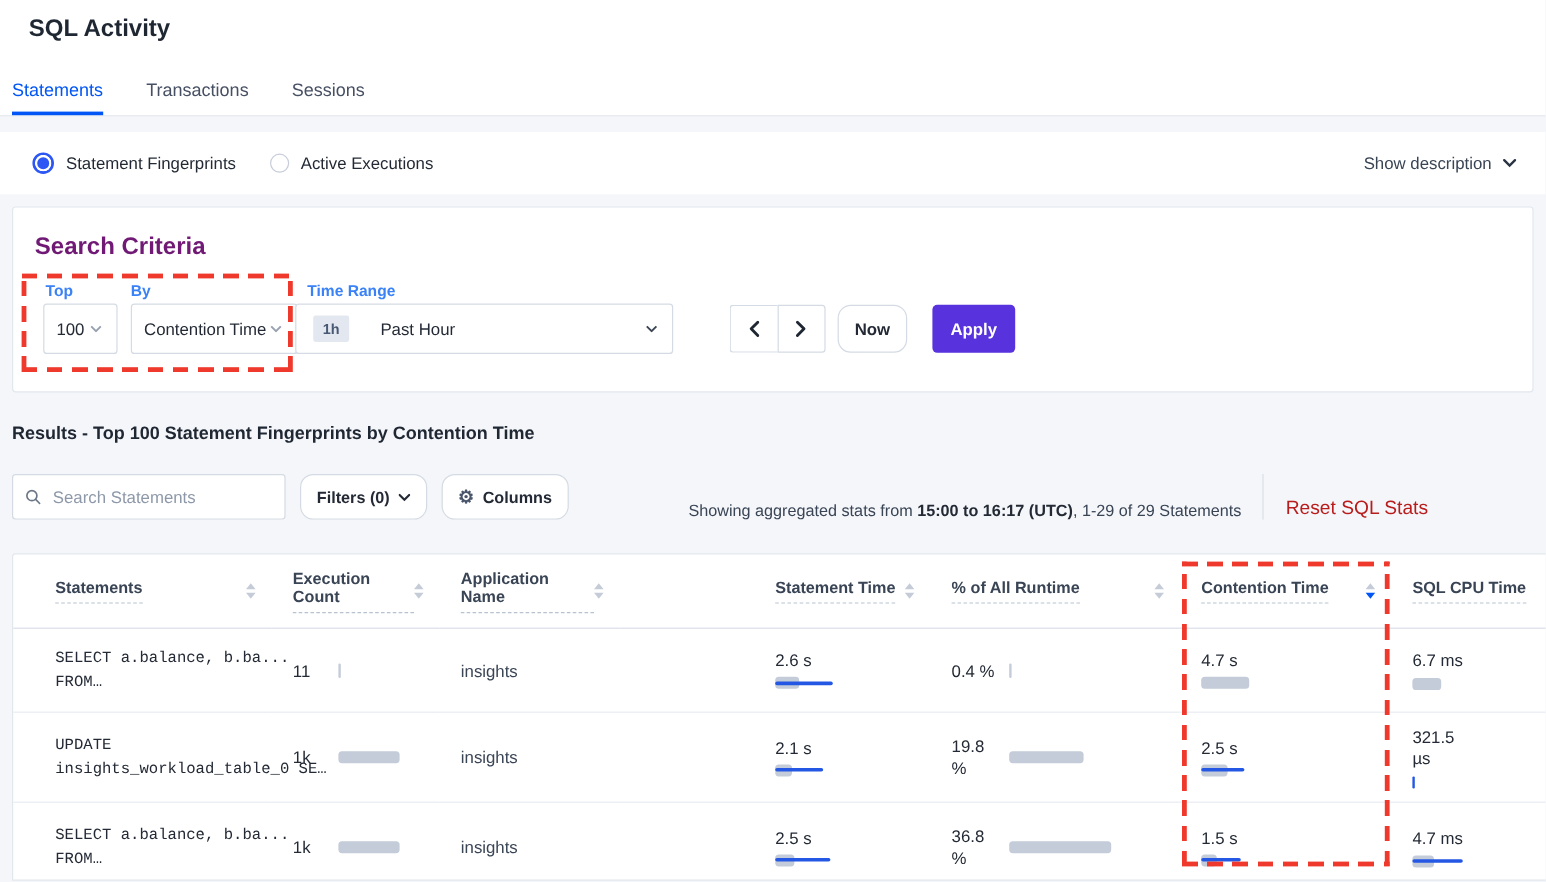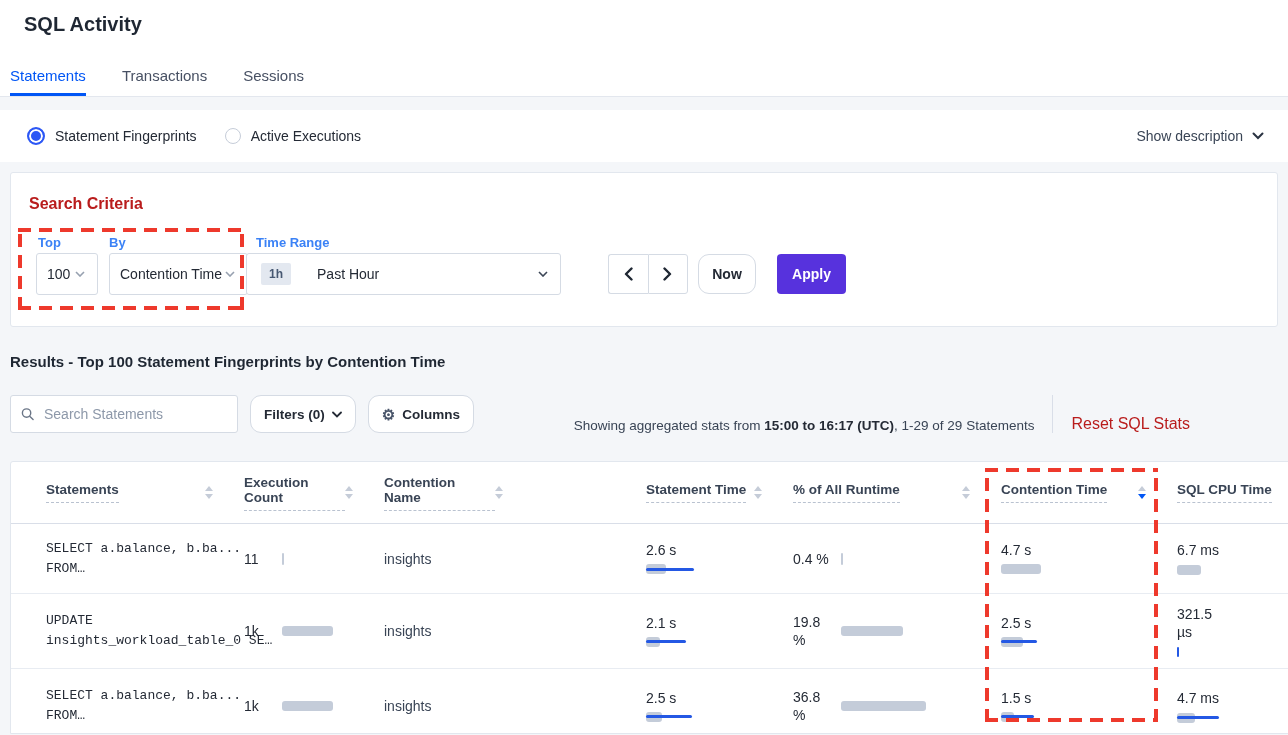--- a/index.html
+++ b/index.html
@@ -19,21 +19,21 @@
   .radio-item{display:flex;align-items:center;margin-right:28px;cursor:pointer}
   .radio{width:16px;height:16px;border-radius:50%;border:1px solid #c6cdd9;background:#fff;box-sizing:border-box}
   .radio.on{width:18px;height:18px;border:2px solid #2c57f5;background:#2c57f5;box-shadow:inset 0 0 0 2px #fff}
   .radio-item span.lab{margin-left:10px;color:#242a35}
   .spacer{flex:1}
   .show-desc{display:flex;align-items:center;gap:9px;color:#394455;cursor:pointer}
 
   
   .criteria-card{position:relative;margin:10px 10px 0;height:155px;background:#fff;
                  border:1px solid #e2e7ee;border-radius:3px;box-sizing:border-box}
-  .criteria-heading{position:absolute;left:18px;top:22px;font-size:16px;font-weight:700;color:#b91c1c}
+  .criteria-heading{position:absolute;left:18px;top:22px;font-size:20px;font-weight:700;color:#701a75}
   .fld-label{position:absolute;top:62px;font-size:13px;font-weight:700;color:#3b82f6}
   .select{position:absolute;top:80px;height:42px;border:1px solid #d5dbe4;border-radius:3px;background:#fff;
           display:flex;align-items:center;box-sizing:border-box;cursor:pointer;color:#242a35}
   .select .chev{margin-left:auto;margin-right:12px}
   .badge-1h{background:#e3e8f0;color:#475872;font-weight:700;font-size:12px;border-radius:2px;padding:4px 8px;margin-left:14px}
   .btn{border:1px solid #d5dbe4;border-radius:11px;background:#fff;display:flex;align-items:center;justify-content:center;
        box-sizing:border-box;cursor:pointer;font-weight:700;color:#242a35;font-size:14px}
   .arrow-group{position:absolute;left:597px;top:81px;width:80px;height:40px;display:flex}
   .arrow-btn{flex:1}
   .arrow-btn:first-child{border-right:none;border-radius:3px 0 0 3px}
@@ -233,21 +233,21 @@
               <div class="hd">
                 <span class="lab">Execution Count</span>
                 <span class="sort">
                   <i class="tri up"></i>
                   <i class="tri down"></i>
                 </span>
               </div>
             </th>
             <th>
               <div class="hd">
-                <span class="lab">Contention Name</span>
+                <span class="lab">Application Name</span>
                 <span class="sort">
                   <i class="tri up"></i>
                   <i class="tri down"></i>
                 </span>
               </div>
             </th>
             <th>
               <div class="hd">
                 <span class="lab">Statement Time</span>
                 <span class="sort">

